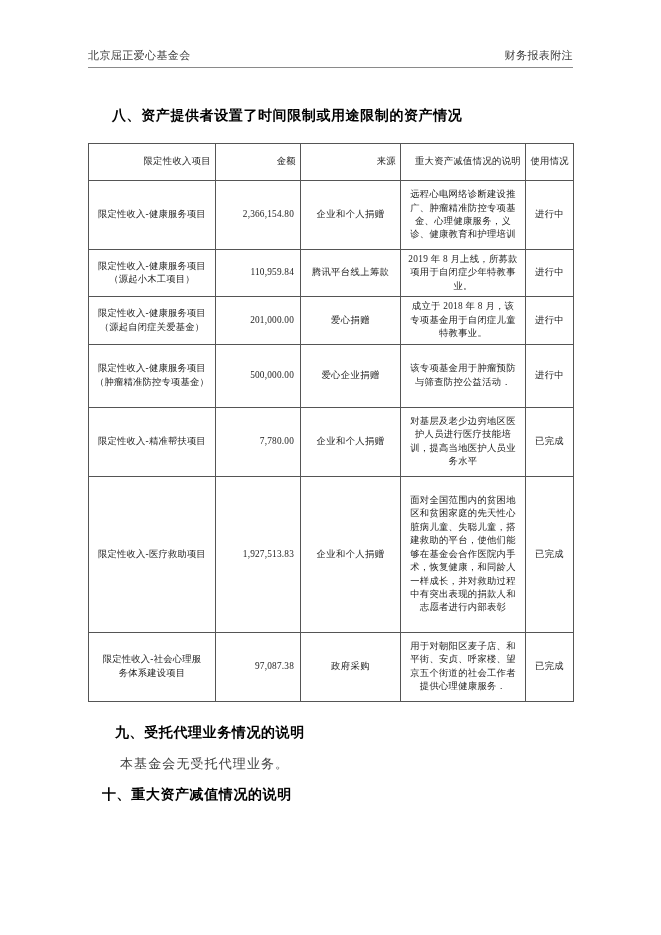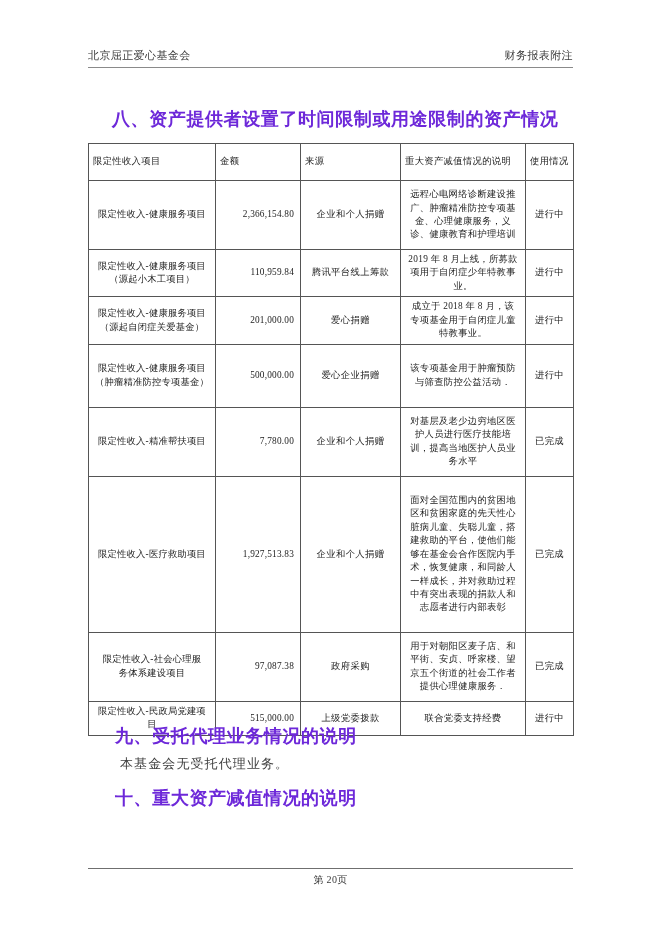--- a/index.html
+++ b/index.html
@@ -40,29 +40,29 @@
     border-bottom: 1px solid #8a8a8a;
     box-sizing: border-box;
   }
   .doc-header .hdr-left { white-space: nowrap; }
   .doc-header .hdr-right { white-space: nowrap; }
 
   
   .section-heading {
     position: absolute;
     font-weight: bold;
-    font-size: 18px;
+    font-size: 14px;
     letter-spacing: 0.6px;
-    color: #6d28d9;
+    color: #000000;
     white-space: nowrap;
     text-align: right;
   }
   #heading-8 { left: 112px; top: 107px; }
   #heading-9 { left: 115px; top: 724px; }
-  #heading-10 { left: 115px; top: 786px; }
+  #heading-10 { left: 102px; top: 786px; }
 
   .body-para {
     position: absolute;
     font-size: 13px;
     color: #404040;
     letter-spacing: 1.1px;
     white-space: nowrap;
   }
   #para-9 { left: 120px; top: 755px; }
   #para-10 { left: 120px; top: 817px; }
@@ -81,21 +81,21 @@
   .restricted-table td,
   .restricted-table th {
     border: 1px solid #555555;
     padding: 3px 4px;
     vertical-align: middle;
     font-weight: normal;
     line-height: 1.45;
     letter-spacing: 0.35px;
   }
   .restricted-table thead td {
-    text-align: left;
+    text-align: right;
     height: 30px;
   }
   .col-item    { width: 127px; }
   .col-amount  { width: 85px;  }
   .col-source  { width: 100px; }
   .col-detail  { width: 125px; }
   .col-status  { width: 48px;  }
 
   td.c-item {
     text-align: center;
@@ -248,35 +248,22 @@
       <tr class="r-tall-2" data-name="table-row">
         <td class="c-item" data-name="cell-item">
             <span class="line1" data-name="item-line-1">限定性收入-社会心理服</span>
             <span class="line2" data-name="item-line-2">务体系建设项目</span>
           </td>
         <td class="c-amount" data-name="cell-amount">97,087.38</td>
         <td class="c-source" data-name="cell-source">政府采购</td>
         <td class="c-detail" data-name="cell-detail">用于对朝阳区麦子店、和平街、安贞、呼家楼、望京五个街道的社会工作者提供心理健康服务．</td>
         <td class="c-status" data-name="cell-status">已完成</td>
       </tr>
-      <tr class="r-short" data-name="table-row">
-        <td class="c-item" data-name="cell-item">
-            <span class="line1" data-name="item-line-1">限定性收入-民政局党建项</span>
-            <span class="line2" data-name="item-line-2">目</span>
-          </td>
-        <td class="c-amount" data-name="cell-amount">515,000.00</td>
-        <td class="c-source" data-name="cell-source">上级党委拨款</td>
-        <td class="c-detail" data-name="cell-detail">联合党委支持经费</td>
-        <td class="c-status" data-name="cell-status">进行中</td>
-      </tr>
     </tbody>
   </table>
 
   <div class="section-heading" id="heading-9" data-name="section-heading-nine">九、受托代理业务情况的说明</div>
   <div class="body-para" id="para-9" data-name="section-nine-paragraph">本基金会无受托代理业务。</div>
 
   <div class="section-heading" id="heading-10" data-name="section-heading-ten">十、重大资产减值情况的说明</div>
 
-  <div class="doc-footer" data-name="page-footer">
-    <span data-name="page-number">第 20页</span>
-  </div>
 
 </div>
 
 </body></html>

